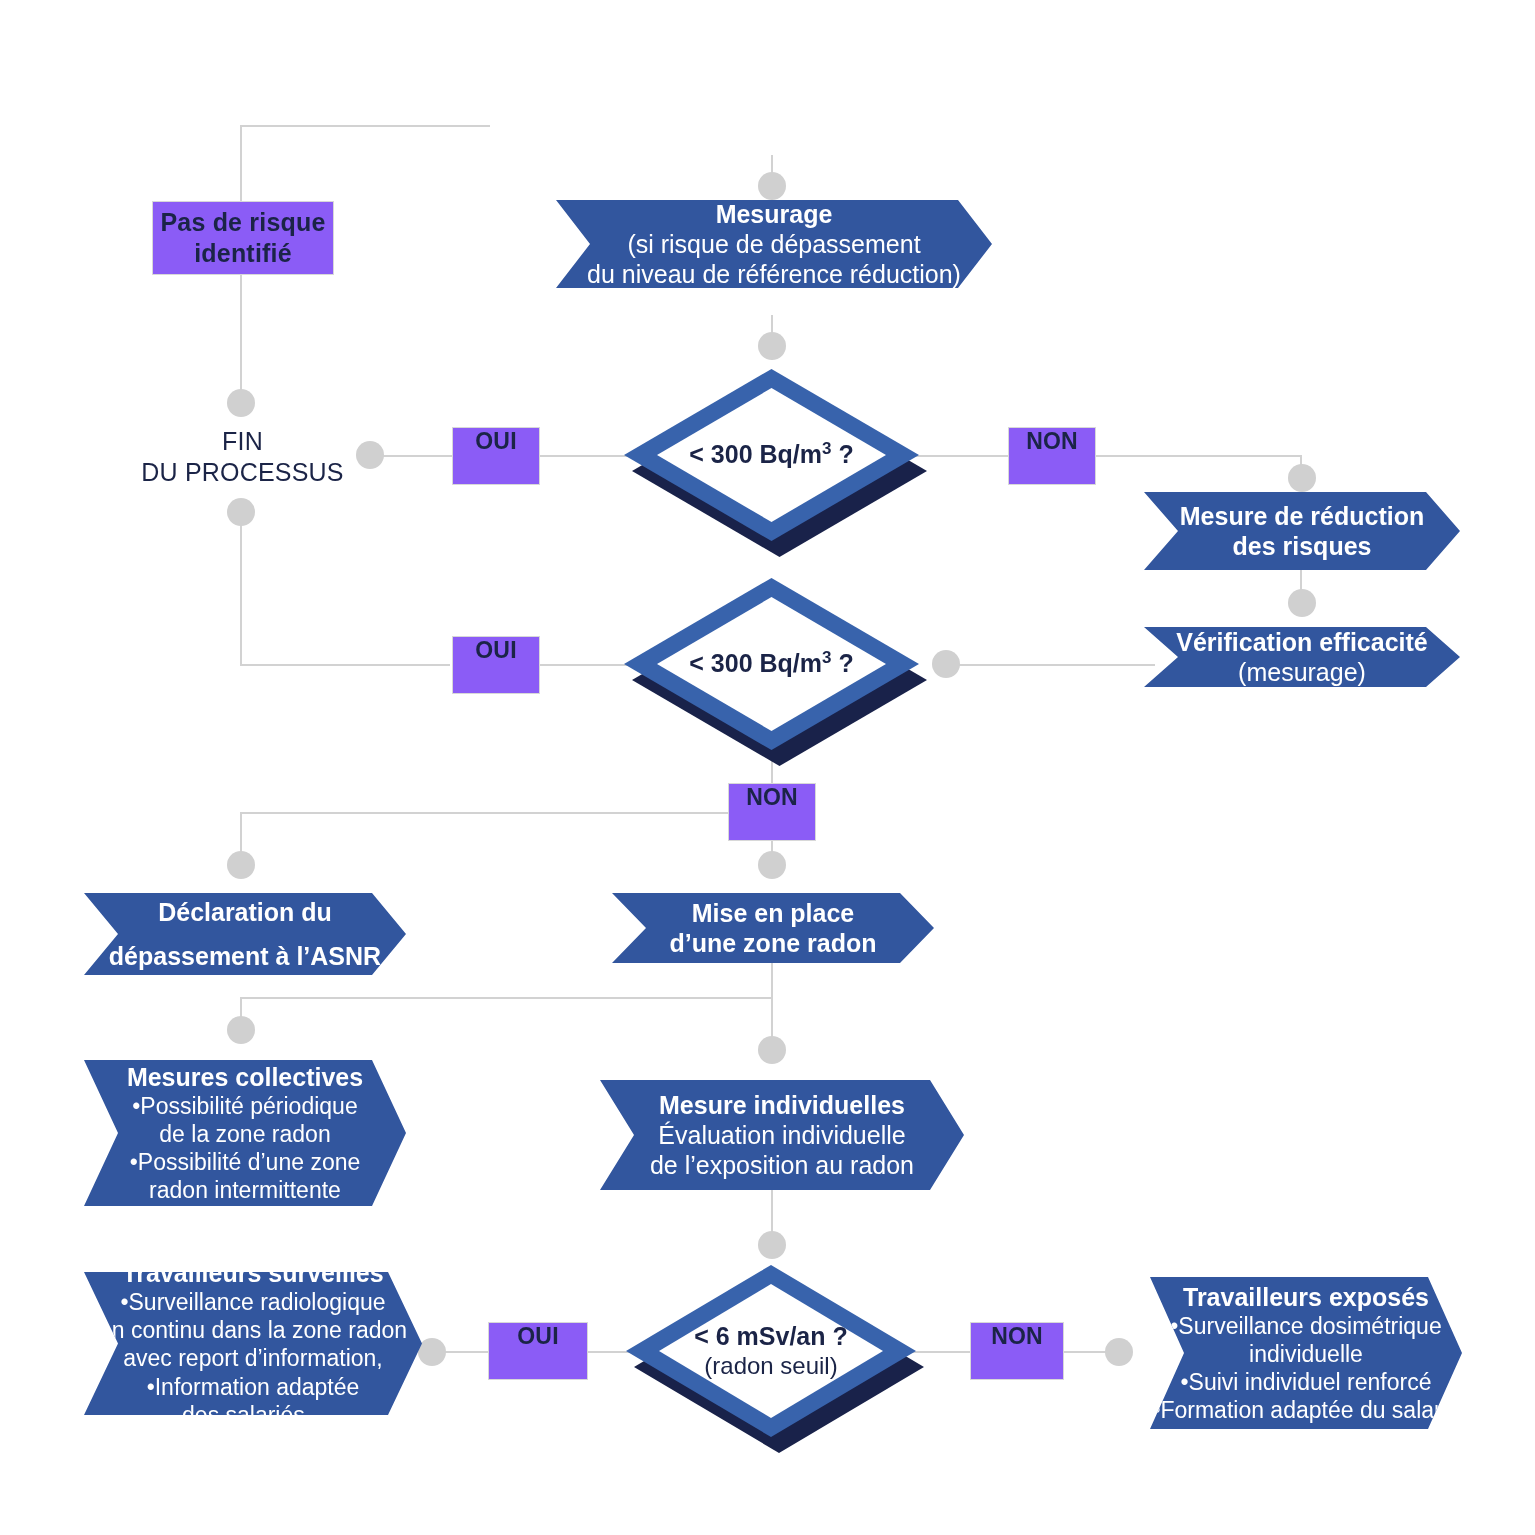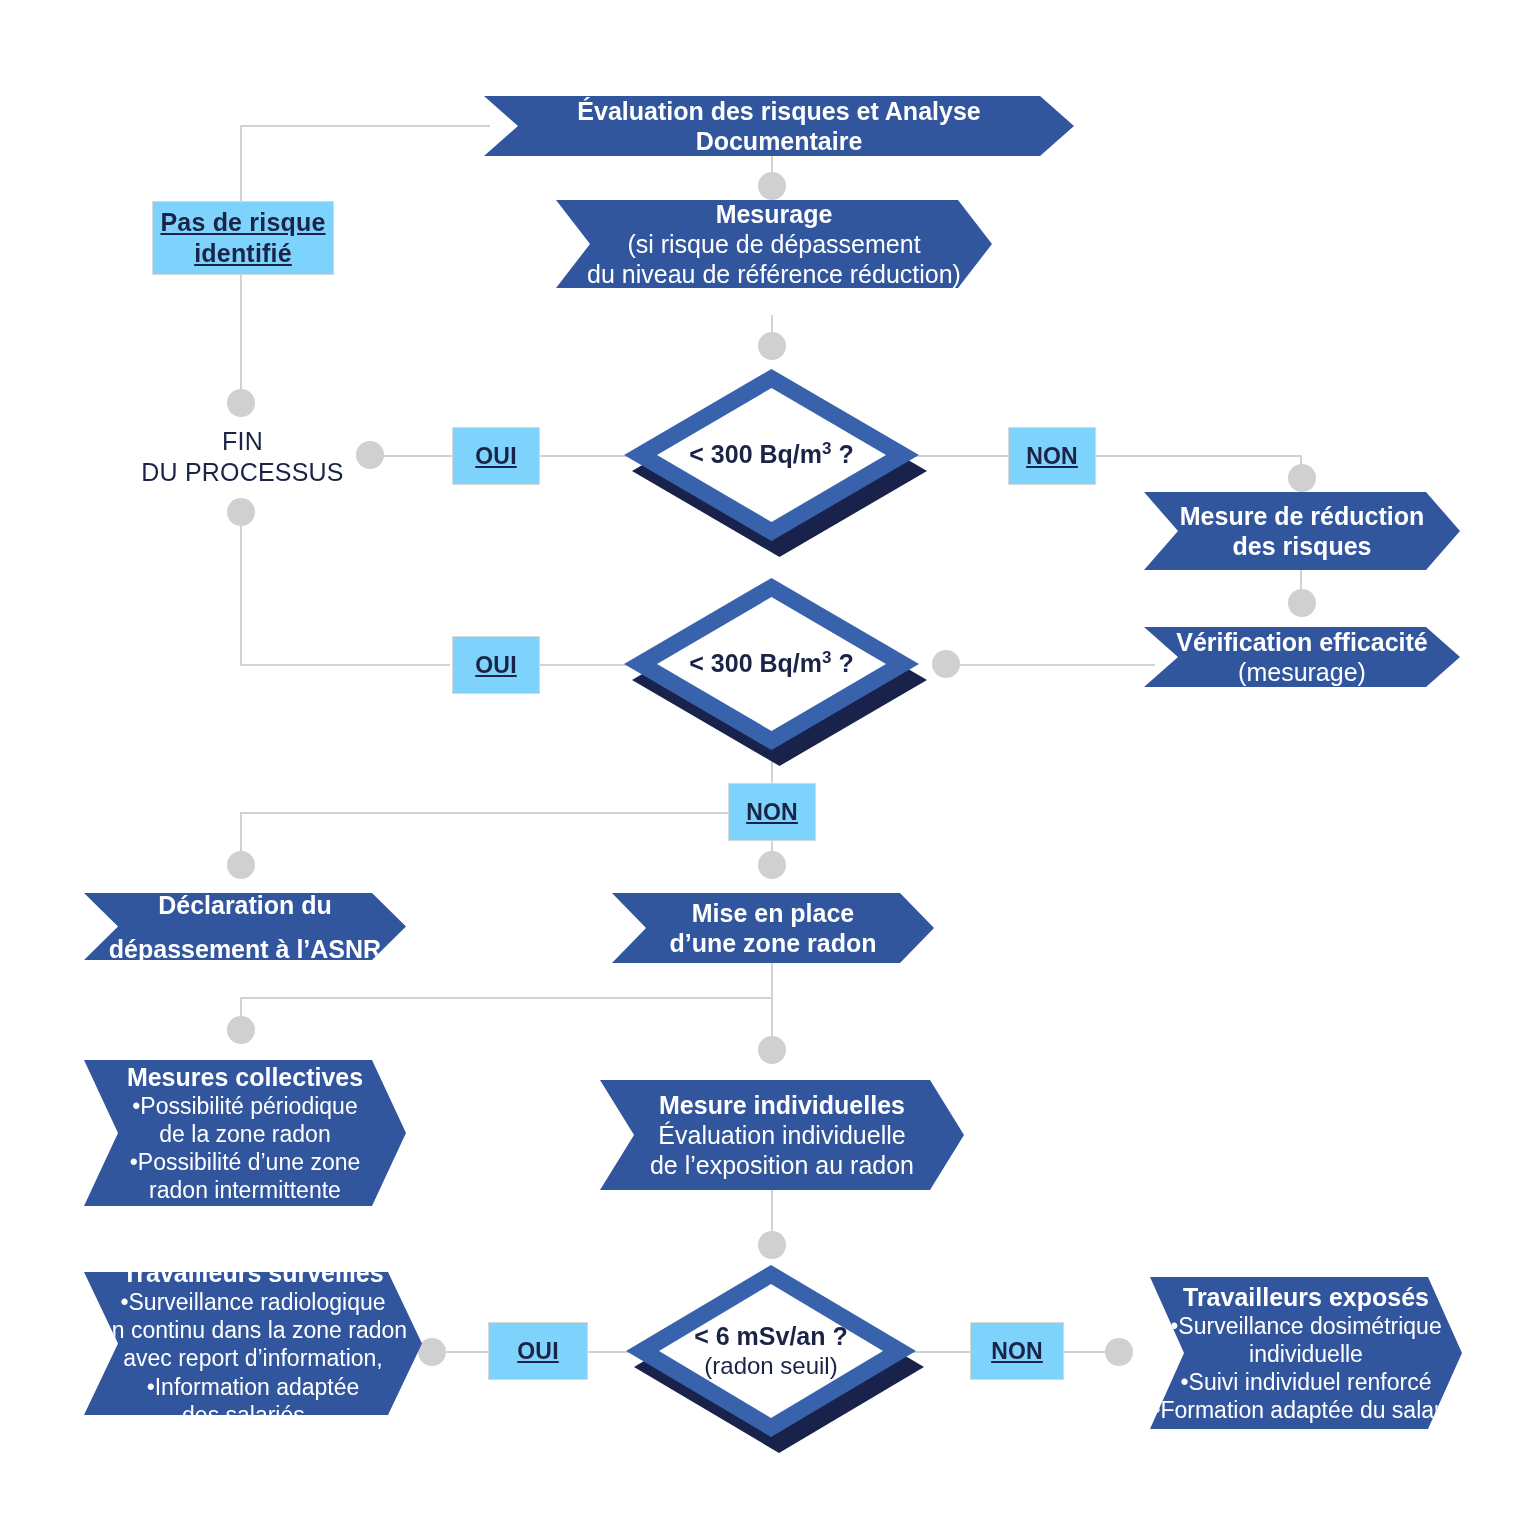--- a/index.html
+++ b/index.html
@@ -28,29 +28,27 @@
     position: absolute;
     background: #d0d0d0;
     border-radius: 50%;
   }
 
   
   .lbox {
     position: absolute;
     box-sizing: border-box;
     border: 1.5px solid #d8d8d8;
-    background: #7dd3fc;
+    background: #8b5cf6;
     color: #1b2447;
     font-weight: bold;
     display: flex;
-    align-items: center;
     justify-content: center;
     text-align: center;
     letter-spacing: .2px;
-    text-decoration: underline;
   }
   .lbox.small { font-size: 23px; }
   .lbox.risk  { font-size: 25px; line-height: 1.25; }
 
   
   .plaintext {
     position: absolute;
     color: #1b2447;
     font-size: 25px;
     line-height: 1.25;
@@ -196,23 +194,20 @@
   <div class="dot" style="left:1288px; top:589px; width:28px; height:28px;"></div>
   <div class="dot" style="left:932px; top:650px; width:28px; height:28px;"></div>
   <div class="dot" style="left:227px; top:851px; width:28px; height:28px;"></div>
   <div class="dot" style="left:758px; top:851px; width:28px; height:28px;"></div>
   <div class="dot" style="left:227px; top:1016px; width:28px; height:28px;"></div>
   <div class="dot" style="left:758px; top:1036px; width:28px; height:28px;"></div>
   <div class="dot" style="left:758px; top:1231px; width:28px; height:28px;"></div>
   <div class="dot" style="left:418px; top:1338px; width:28px; height:28px;"></div>
   <div class="dot" style="left:1105px; top:1338px; width:28px; height:28px;"></div>
 
-  <div class="hex" style="left:484px; top:96px; width:590px; height:60px;">
-    <div class="ttl pad">Évaluation des risques et Analyse Documentaire</div>
-  </div>
 
   <div class="lbox risk" style="left:152px; top:201px; width:182px; height:74px; flex-direction:column;">
     <span>Pas de risque</span>
     <span>identifié</span>
   </div>
 
   <div class="plaintext" style="left:140px; top:426px; width:205px;">
     <div>FIN</div>
     <div>DU PROCESSUS</div>
   </div>
@@ -260,21 +255,21 @@
   </div>
 
   <div class="lbox small" style="left:452px; top:636px; width:88px; height:58px;">
     <span>OUI</span>
   </div>
 
   <div class="lbox small" style="left:728px; top:783px; width:88px; height:58px;">
     <span>NON</span>
   </div>
 
-  <div class="hex" style="left:84px; top:893px; width:322px; height:67px;gap:14px;">
+  <div class="hex" style="left:84px; top:893px; width:322px; height:82px;gap:14px;">
     <div class="ttl">Déclaration du</div>
     <div class="ttl">dépassement à l’ASNR</div>
   </div>
 
   <div class="hex" style="left:612px; top:893px; width:322px; height:70px;">
     <div class="ttl">Mise en place</div>
     <div class="ttl">d’une zone radon</div>
   </div>
 
   <div class="hex" style="left:84px; top:1060px; width:322px; height:146px;">

